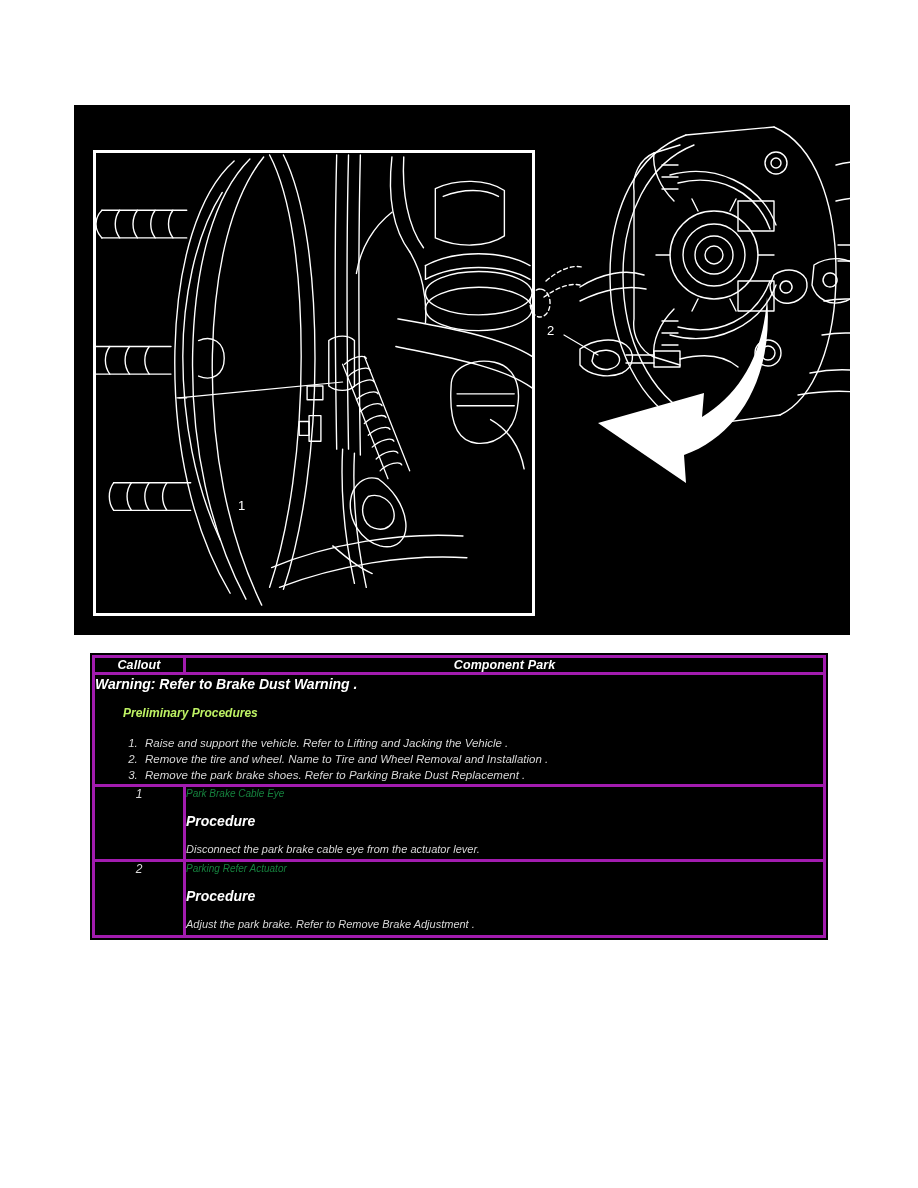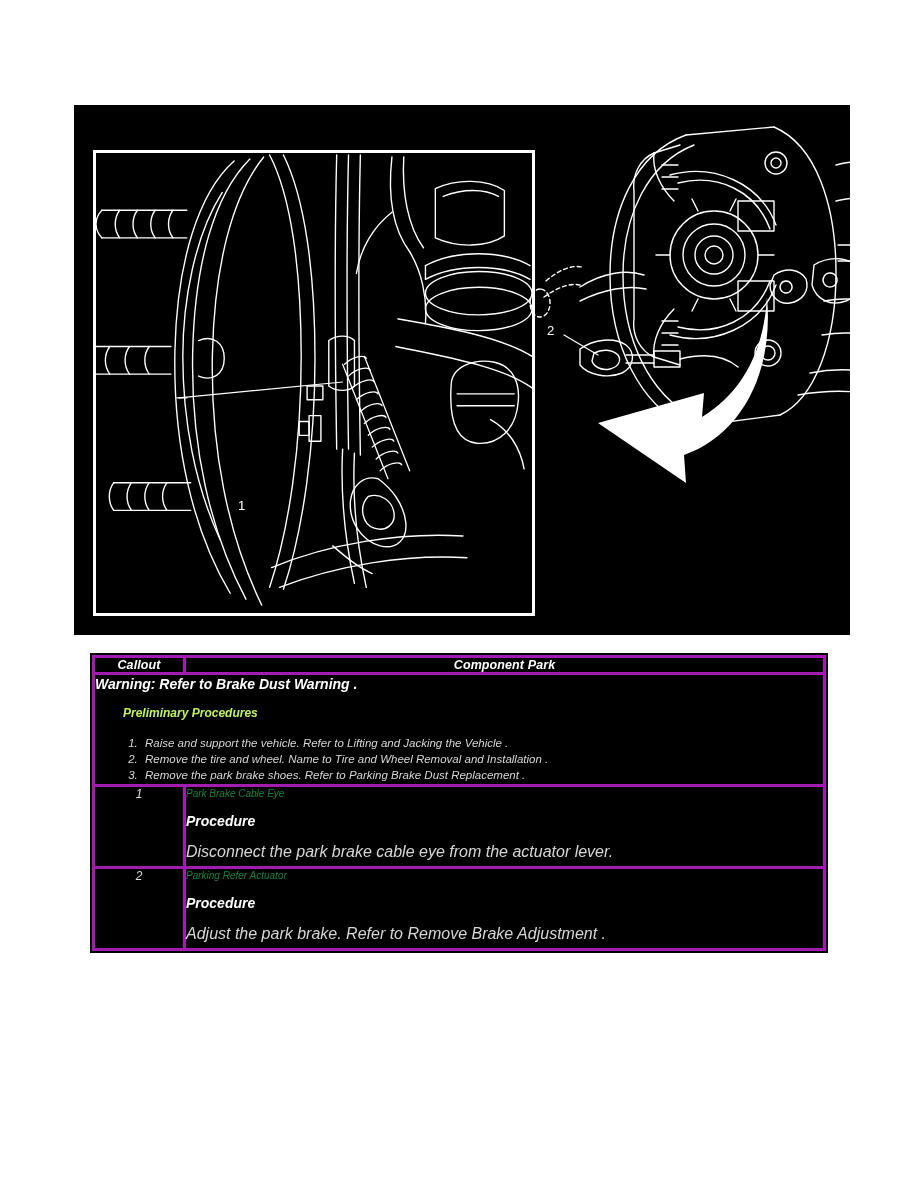--- a/index.html
+++ b/index.html
@@ -137,21 +137,21 @@
   }
   .bc-proc {
     color: #ffffff;
     font-size: 14px;
     font-weight: bold;
     line-height: 1.3;
     padding-bottom: 12px;
   }
   .bc-desc {
     color: #d6d6d6;
-    font-size: 16px;
+    font-size: 11px;
     line-height: 1.3;
     padding-bottom: 3px;
   }
 </style>
 </head>
 <body>
 
 <div class="illus-panel">
 
   <svg class="svg-layer" viewBox="0 0 776 530" preserveAspectRatio="none" aria-hidden="true">

